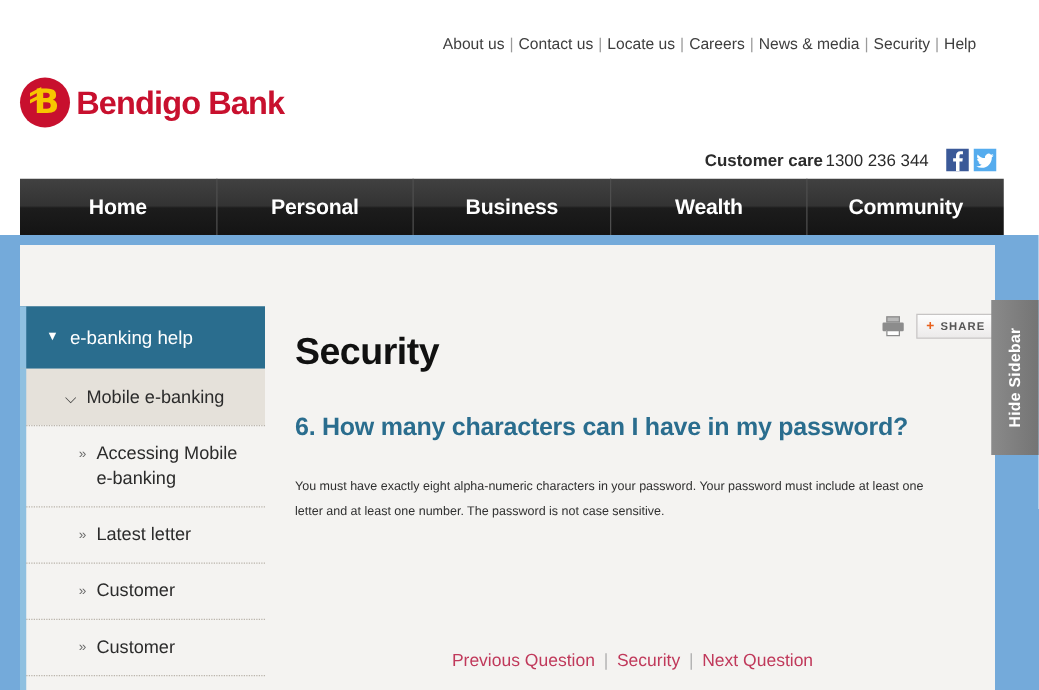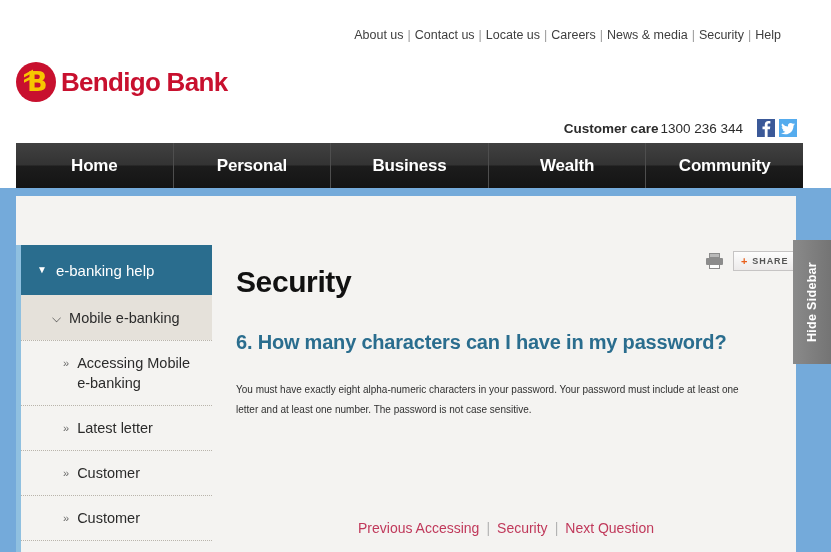--- a/index.html
+++ b/index.html
@@ -301,20 +301,20 @@
     </div>
   </div>
 
   <div class="main">
     <h1 class="page-title">Security</h1>
     <h2 class="q-heading">6. How many characters can I have in my password?</h2>
     <p class="body-text">You must have exactly eight alpha-numeric characters in your password. Your password must include at least one letter and at least one number. The password is not case sensitive.</p>
   </div>
 
   <div class="qnav">
-    <a href="#">Previous Accessing</a><span class="qsep">|</span><a href="#">Security</a><span class="qsep">|</span><a href="#">Next Question</a>
+    <a href="#">Previous Question</a><span class="qsep">|</span><a href="#">Security</a><span class="qsep">|</span><a href="#">Next Question</a>
   </div>
 
   <div class="hide-tab">
     <span>Hide Sidebar</span>
   </div>
 
 </div>
 
 </body></html>

